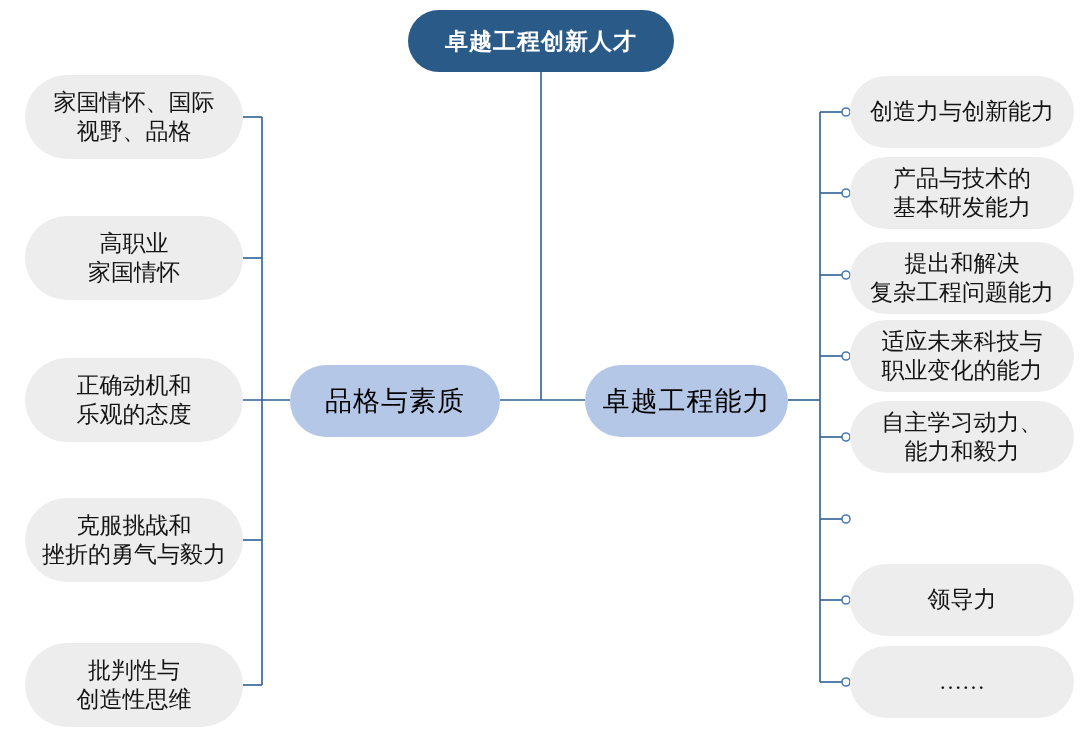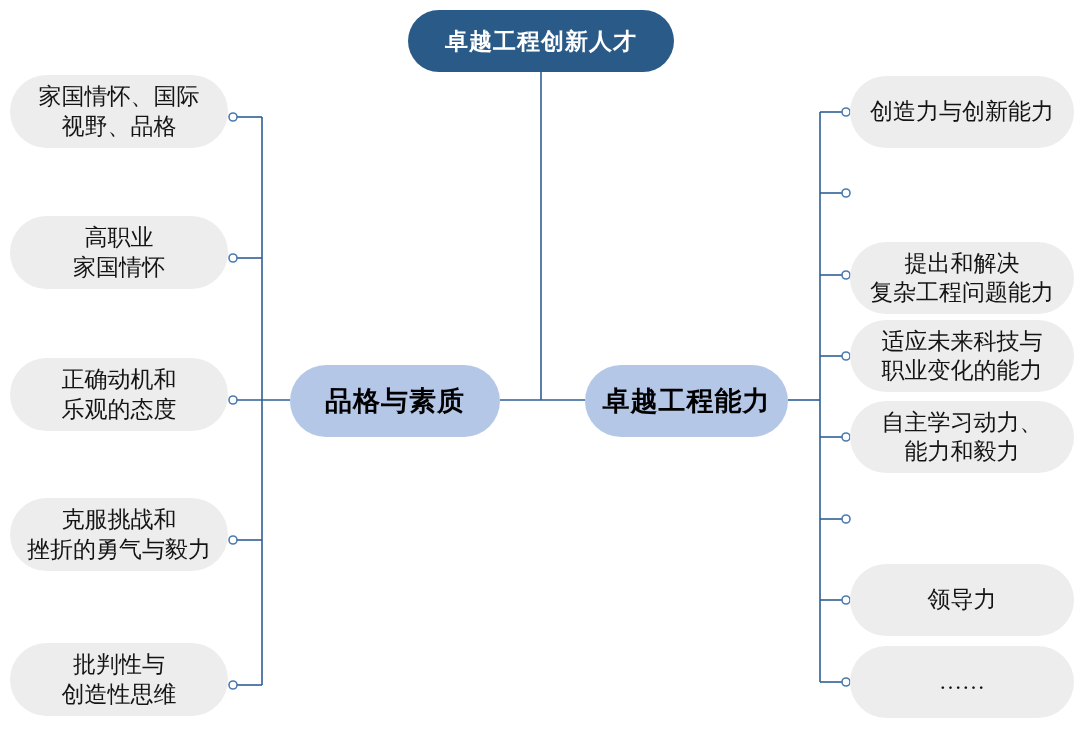--- a/index.html
+++ b/index.html
@@ -39,42 +39,42 @@
     font-weight: 700;
     letter-spacing: 1px;
   }
   .branch-node {
     top: 365px;
     height: 72px;
     border-radius: 36px;
     background: #b4c7e7;
     color: #000000;
     font-size: 27px;
-    font-weight: 700;
+    font-weight: 400;
     letter-spacing: 1px;
   }
   .branch-left  { left: 290px; width: 210px; }
   .branch-right { left: 585px; width: 203px; }
   .leaf {
     position: absolute;
     border-radius: 42px;
     background: #ededed;
     color: #141414;
     font-family: "Liberation Serif", "DejaVu Serif", serif;
     font-size: 23px;
     line-height: 1.28;
     white-space: pre-line;
     display: flex;
     align-items: center;
     justify-content: center;
     text-align: center;
     box-sizing: border-box;
     padding: 4px 10px;
   }
-  .leaf-left  { left: 10px;  width: 218px; height: 73px; }
+  .leaf-left  { left: 25px;  width: 218px; height: 84px; }
   .leaf-right { left: 850px; width: 224px; height: 72px; border-radius: 36px; }
   
   .ll0 { top: 75px; }  .ll1 { top: 216px; } .ll2 { top: 358px; }
   .ll3 { top: 498px; } .ll4 { top: 643px; }
   
   .rl0 { top: 76px; }  .rl1 { top: 157px; } .rl2 { top: 242px; } .rl3 { top: 320px; }
   .rl4 { top: 401px; } .rl5 { top: 483px; } .rl6 { top: 564px; } .rl7 { top: 646px; }
 </style>
 </head>
 <body>
@@ -134,20 +134,22 @@
   <div class="leaf leaf-left ll1">高职业
 家国情怀</div>
   <div class="leaf leaf-left ll3">克服挑战和
 挫折的勇气与毅力</div>
   <div class="leaf leaf-left ll2">正确动机和
 乐观的态度</div>
   <div class="leaf leaf-left ll4">批判性与
 创造性思维</div>
 
   <div class="leaf leaf-right rl0">创造力与创新能力</div>
+  <div class="leaf leaf-right rl1">产品与技术的
+基本研发能力</div>
   <div class="leaf leaf-right rl2">提出和解决
 复杂工程问题能力</div>
   <div class="leaf leaf-right rl4">自主学习动力、
 能力和毅力</div>
   <div class="leaf leaf-right rl3">适应未来科技与
 职业变化的能力</div>
   <div class="leaf leaf-right rl6">领导力</div>
   <div class="leaf leaf-right rl7">……</div>
 
 </div>

